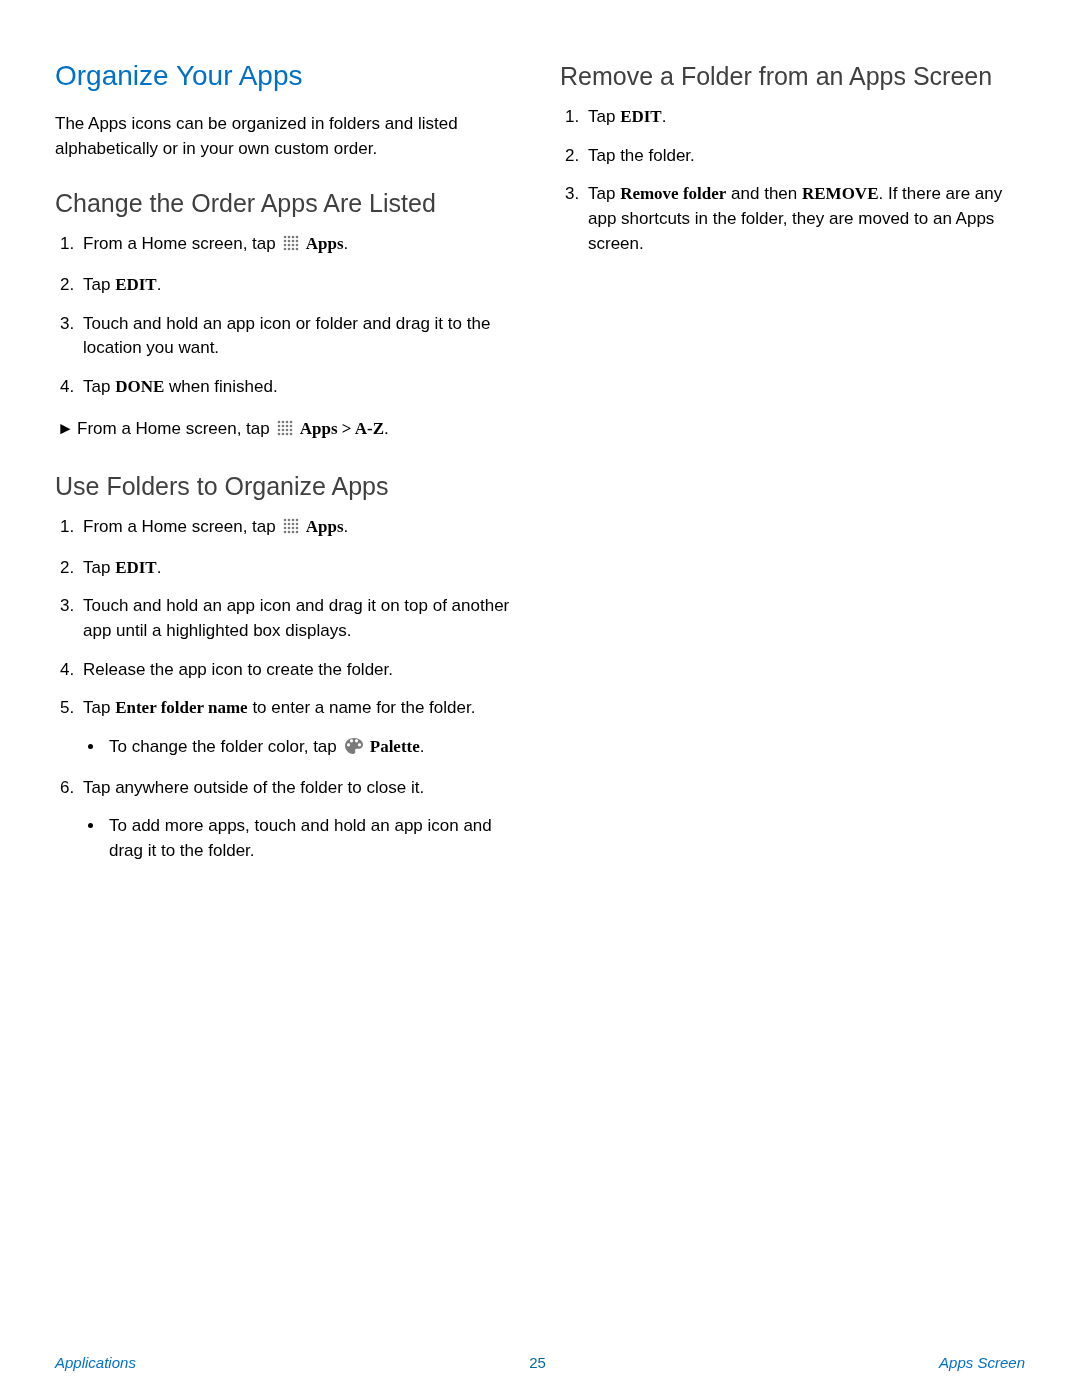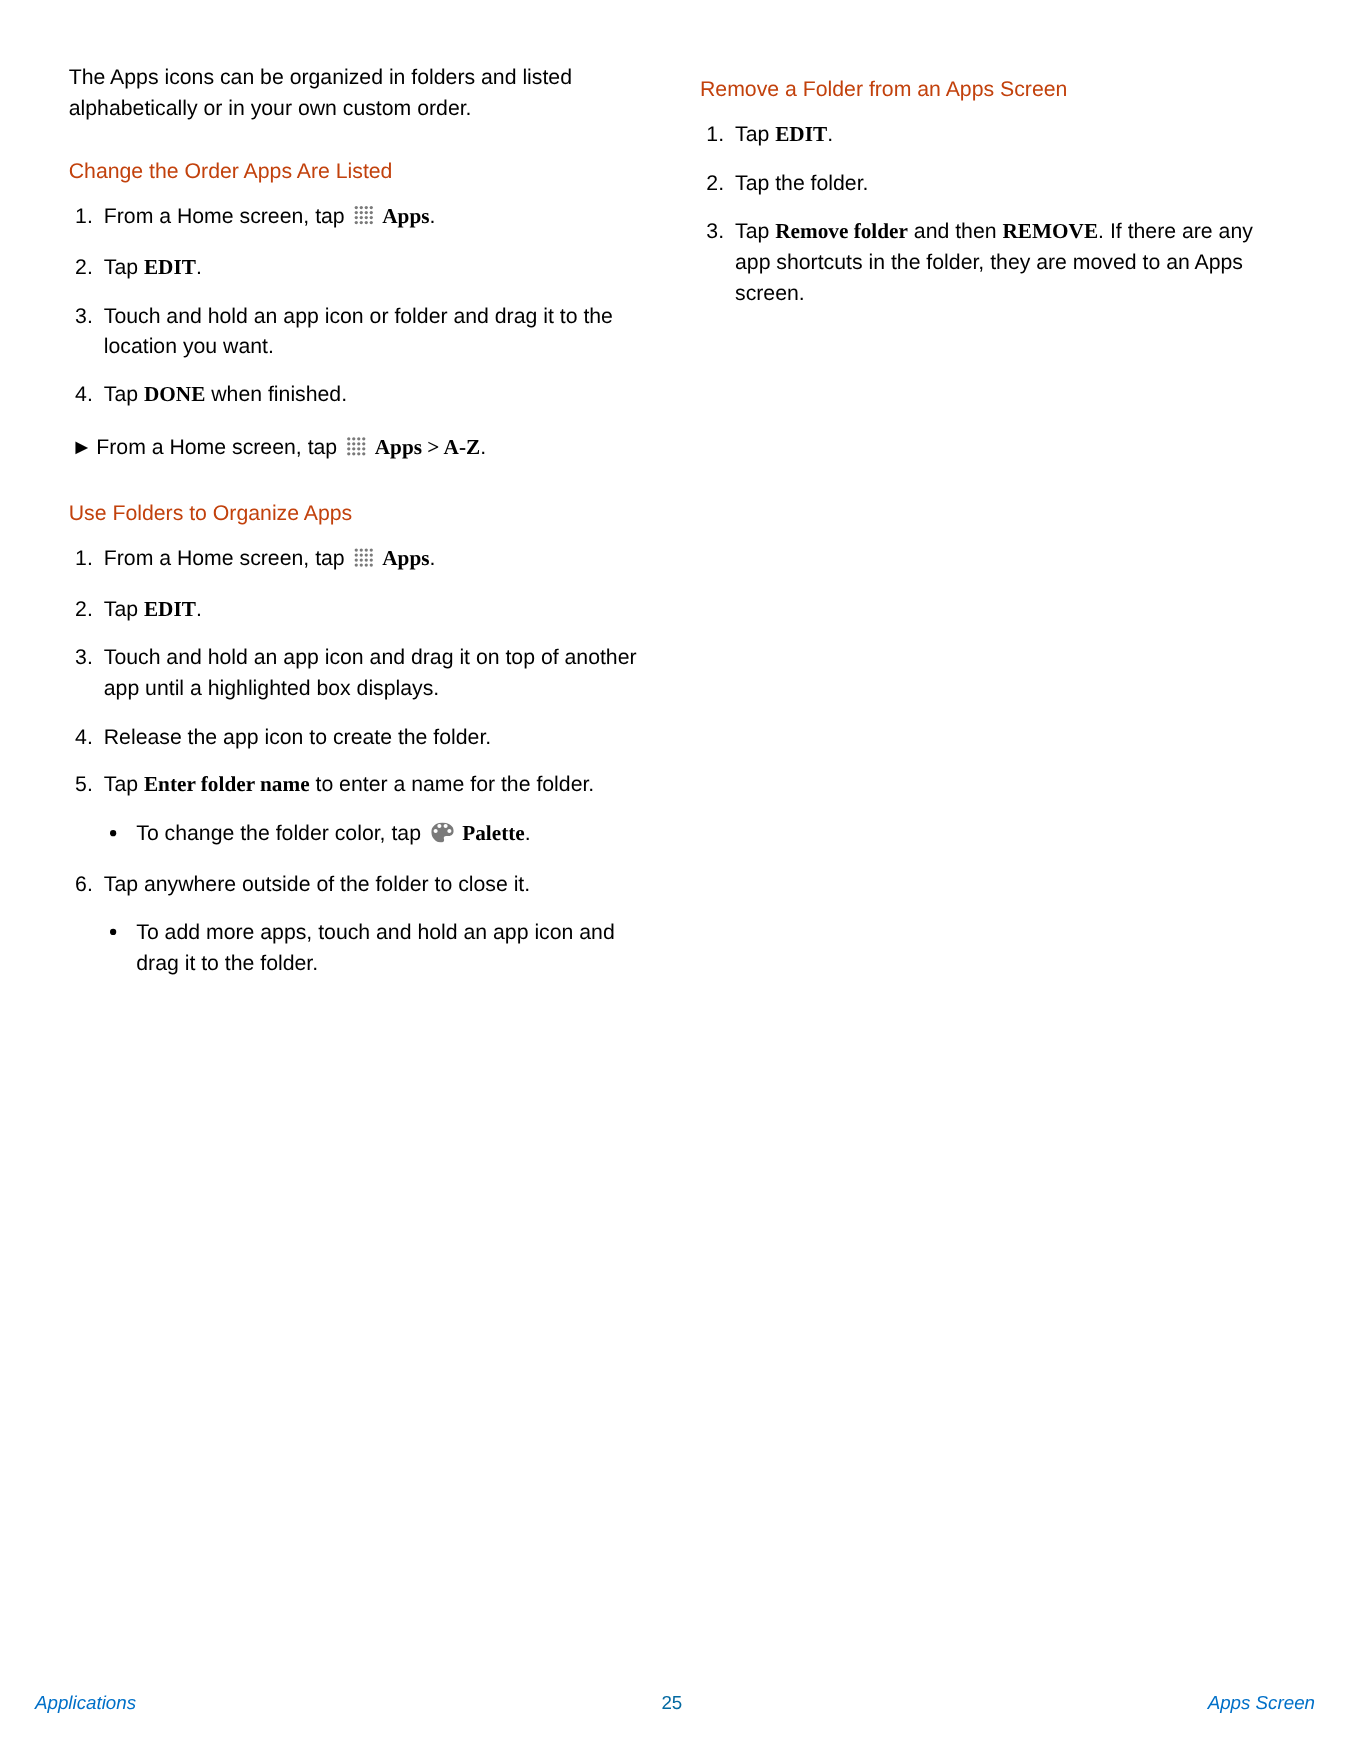--- a/index.html
+++ b/index.html
@@ -20,22 +20,22 @@
   .col{
     width:470px;
   }
   h1{
     color:#0070c8;
     font-size:28px;
     font-weight:500;
     margin:10px 0 20px 0;
   }
   h2{
-    color:#c2410c;
-    font-size:17px;
+    color:#404040;
+    font-size:25px;
     font-weight:400;
     margin:28px 0 14px 0;
   }
   p, li{
     font-size:17px;
     line-height:1.45;
   }
   p{margin:0 0 14px 0;}
   ol{
     margin:0 0 18px 0;
@@ -63,35 +63,36 @@
   }
   .b{font-weight:bold;font-family:Liberation Serif, serif;}
   .icon{
     display:inline-block;
     vertical-align:-2px;
     margin:0 3px;
   }
   .footer{
     position:absolute;
     left:0;right:0;bottom:26px;
-    padding:0 28px;
+    padding:0 55px;
     display:flex;
     justify-content:space-between;
     font-size:15px;
     font-style:italic;
     color:#0070c8;
   }
   .footer .page{color:#0369a1;font-style:normal;}
 </style>
 </head>
 <body>
 
 <div class="columns">
 
   <div class="col">
+    <h1>Organize Your Apps</h1>
     <p>The Apps icons can be organized in folders and listed alphabetically or in your own custom order.</p>
 
     <h2>Change the Order Apps Are Listed</h2>
     <ol>
       <li>
         <span>From a Home screen, tap </span><span class="icon"><svg width="16" height="16" viewBox="0 0 16 16">
               <g fill="#7a7a7a">
                 <circle cx="2" cy="2" r="1.3"></circle>
                 <circle cx="6" cy="2" r="1.3"></circle>
                 <circle cx="10" cy="2" r="1.3"></circle>

